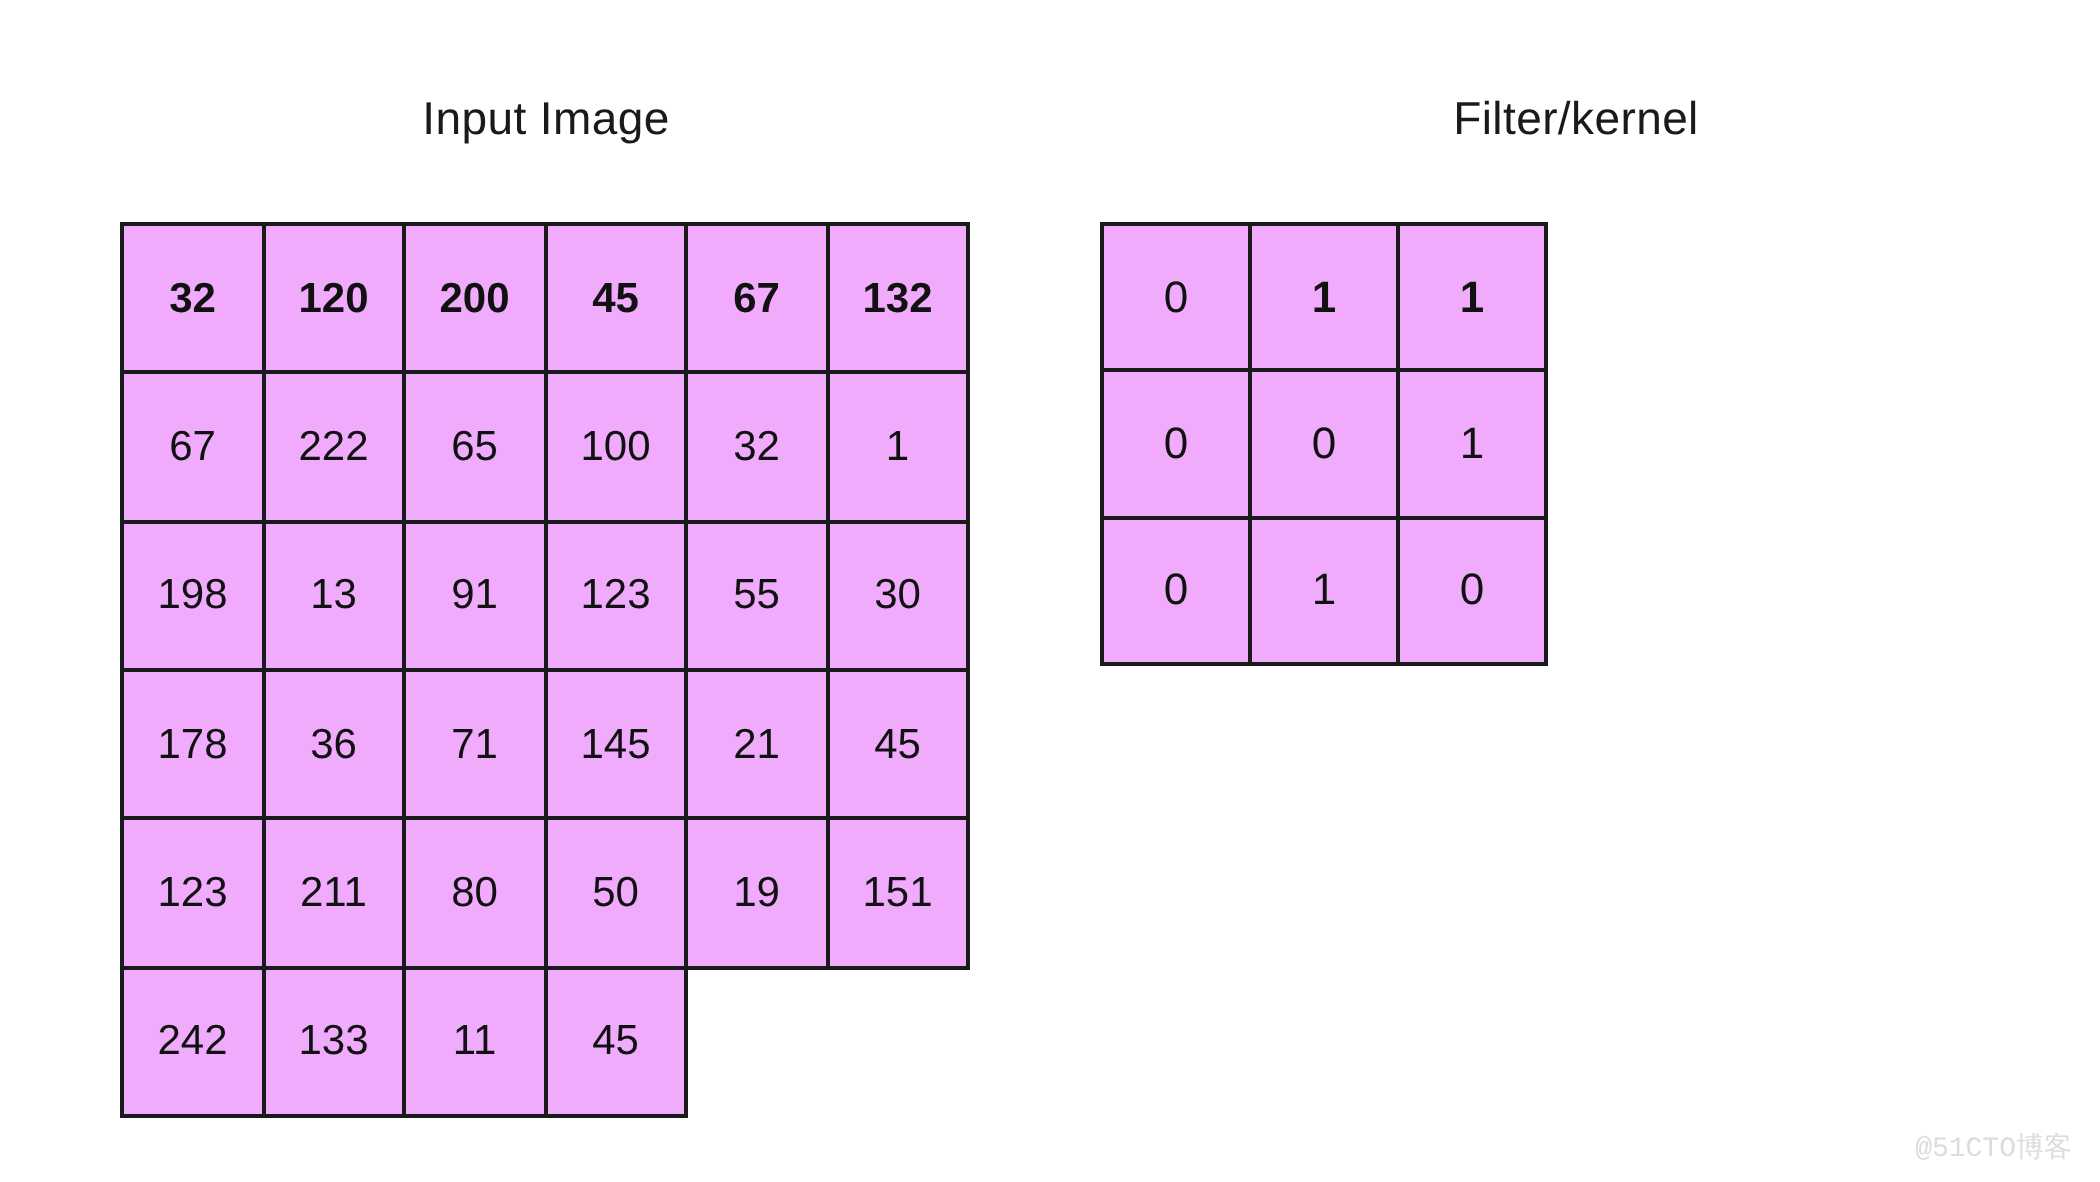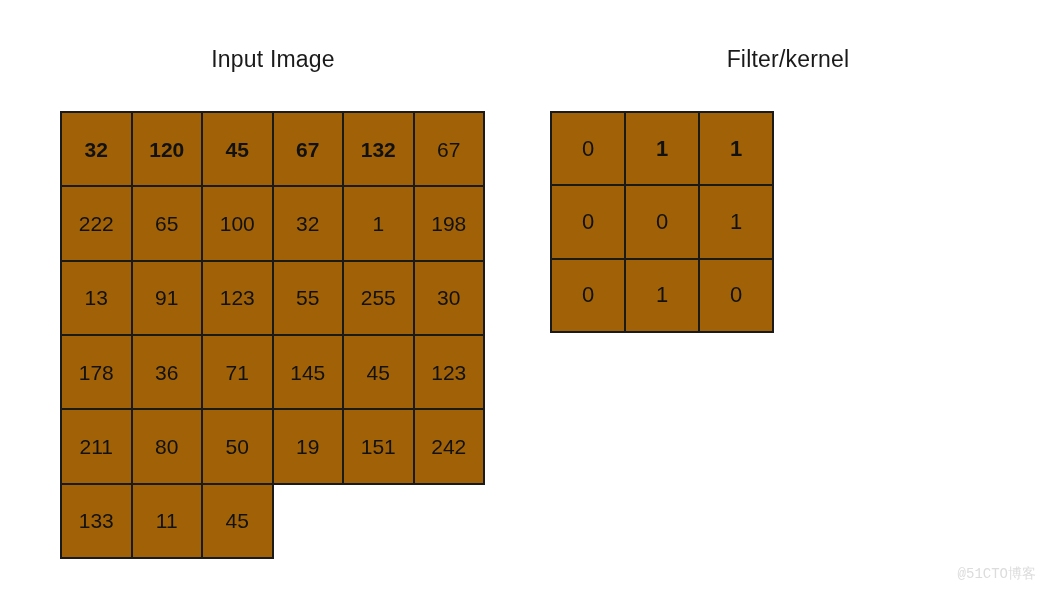--- a/index.html
+++ b/index.html
@@ -64,21 +64,21 @@
     border-right: 2px solid #1a1a1a;
     border-bottom: 2px solid #1a1a1a;
     box-sizing: border-box;
     display: flex;
     align-items: center;
     justify-content: center;
     font-size: 21px;
     font-weight: 400;
     color: #111111;
     line-height: 1;
-    background: #a16207;
+    background: #f0abfc;
   }
   .cell.bold {
     font-weight: 700;
   }
   #kernel-grid .cell {
     font-size: 22px;
   }
 
   
   #watermark {
@@ -95,40 +95,41 @@
 </head>
 <body>
 
 <div id="canvas">
 
   <div class="panel-title" id="input-title">Input Image</div>
 
   <div class="grid" id="input-grid">
       <div class="cell bold">32</div>
       <div class="cell bold">120</div>
+      <div class="cell bold">200</div>
       <div class="cell bold">45</div>
       <div class="cell bold">67</div>
       <div class="cell bold">132</div>
       <div class="cell">67</div>
       <div class="cell">222</div>
       <div class="cell">65</div>
       <div class="cell">100</div>
       <div class="cell">32</div>
       <div class="cell">1</div>
       <div class="cell">198</div>
       <div class="cell">13</div>
       <div class="cell">91</div>
       <div class="cell">123</div>
       <div class="cell">55</div>
-      <div class="cell">255</div>
       <div class="cell">30</div>
       <div class="cell">178</div>
       <div class="cell">36</div>
       <div class="cell">71</div>
       <div class="cell">145</div>
+      <div class="cell">21</div>
       <div class="cell">45</div>
       <div class="cell">123</div>
       <div class="cell">211</div>
       <div class="cell">80</div>
       <div class="cell">50</div>
       <div class="cell">19</div>
       <div class="cell">151</div>
       <div class="cell">242</div>
       <div class="cell">133</div>
       <div class="cell">11</div>

